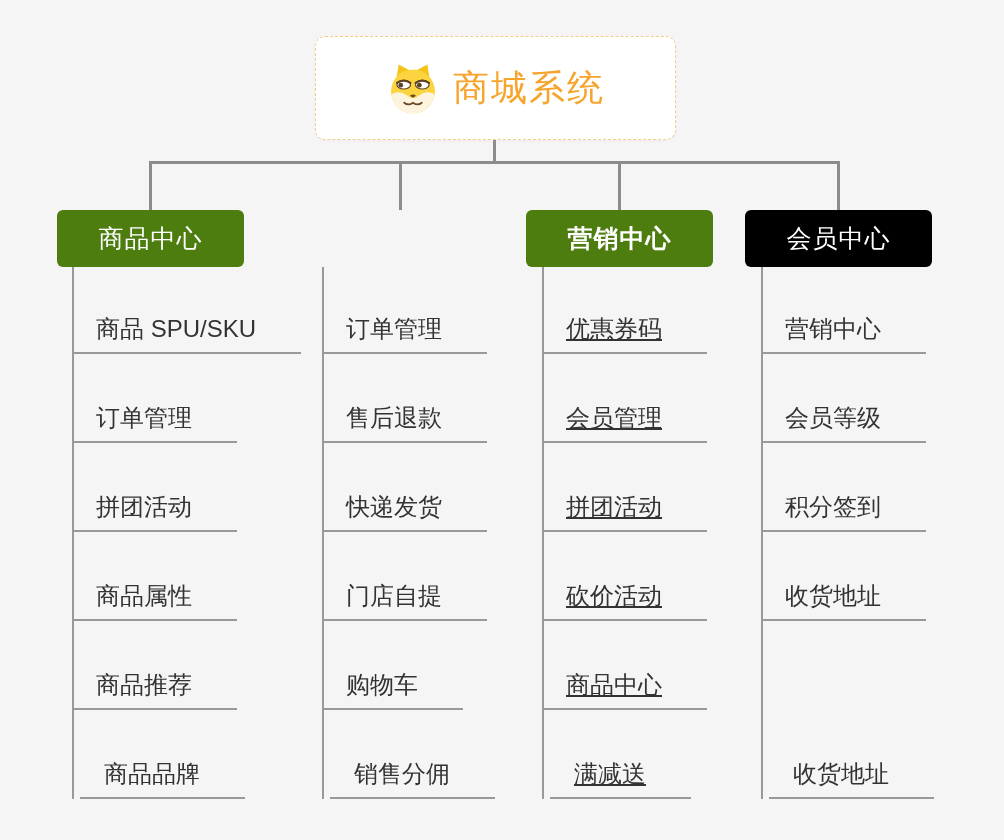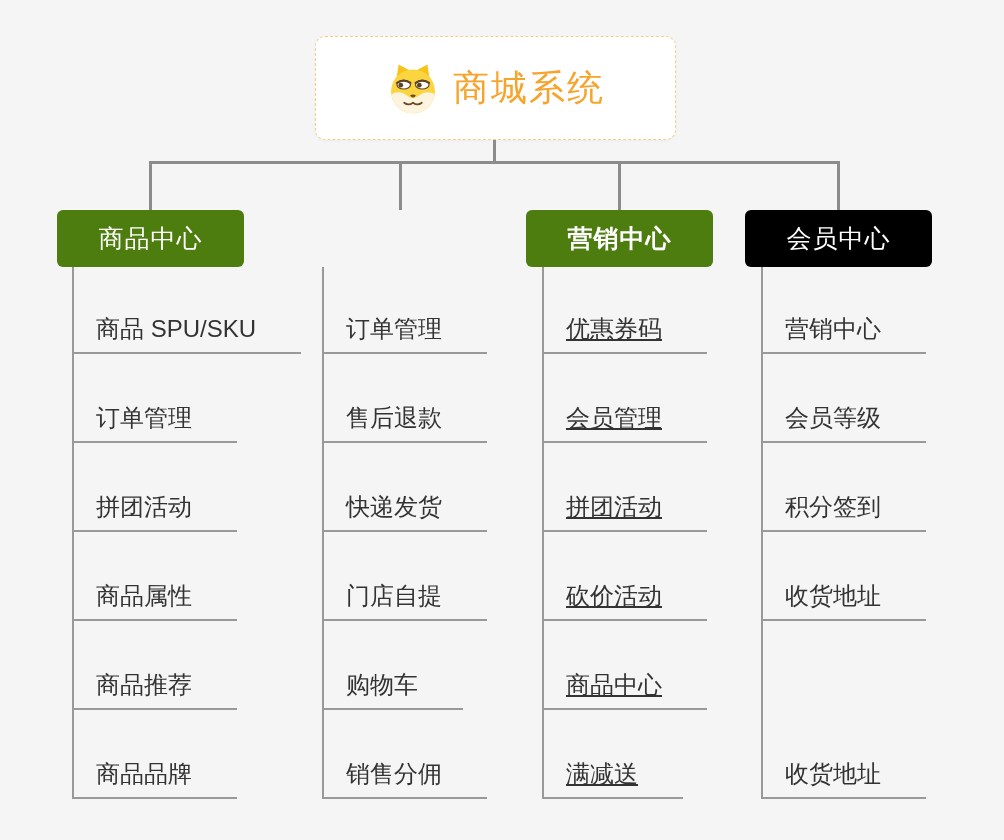--- a/index.html
+++ b/index.html
@@ -39,21 +39,21 @@
   .vline{position:absolute;top:267px;width:2px;height:532px;background:var(--leaf-line);}
   .v0{left:72px;} .v1{left:322px;} .v2{left:542px;} .v3{left:761px;}
 
   
   .leaf{
     position:absolute;font-size:24px;line-height:26px;color:var(--leaf-text);
     padding:0 45px 10px 24px;border-bottom:2px solid var(--leaf-line);
     white-space:nowrap;cursor:pointer;
   }
   .c0{left:72px;} .c1{left:322px;} .c2{left:542px;text-decoration:underline;} .c3{left:761px;}
-  .r0{top:316px;} .r1{top:405px;} .r2{top:494px;} .r3{top:583px;} .r4{top:672px;} .r5{top:761px;}
+  .r0{top:316px;} .r1{top:405px;} .r2{top:494px;} .r3{top:583px;} .r4{top:672px;} .r5{top:761px;margin-left:8px;}
 </style>
 </head>
 <body>
 
 <div class="canvas">
 
   <div class="root-node">
     <svg width="54" height="54" viewBox="0 0 64 64">
       <path d="M12 23 L15 4 L30 12 Z" fill="#f6c318"></path>
       <path d="M52 23 L49 4 L34 12 Z" fill="#f6c318"></path>

